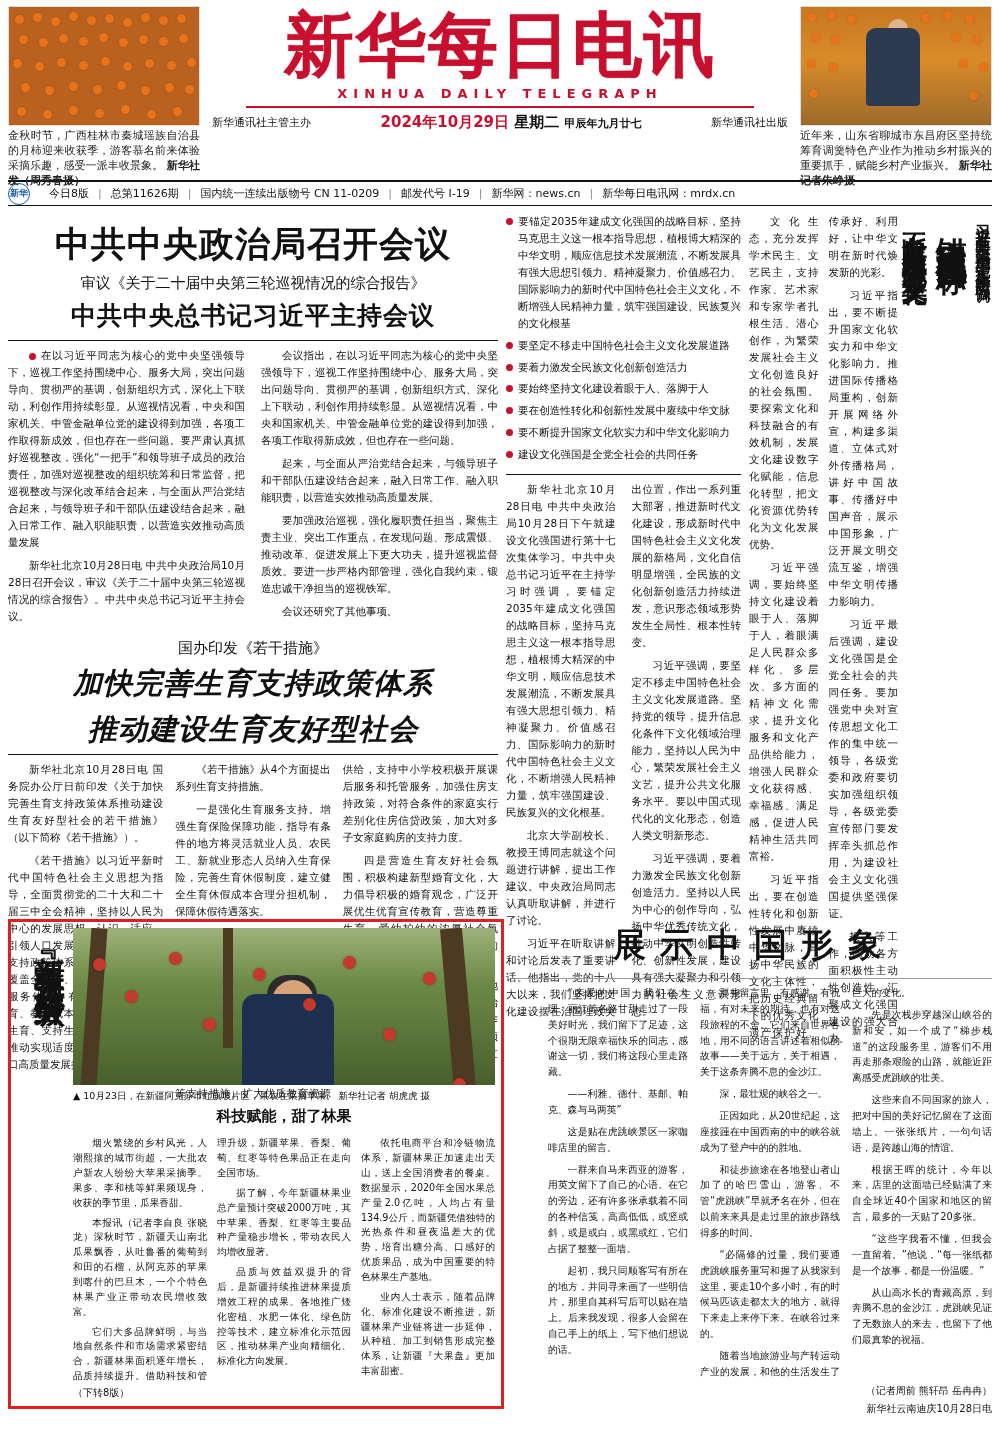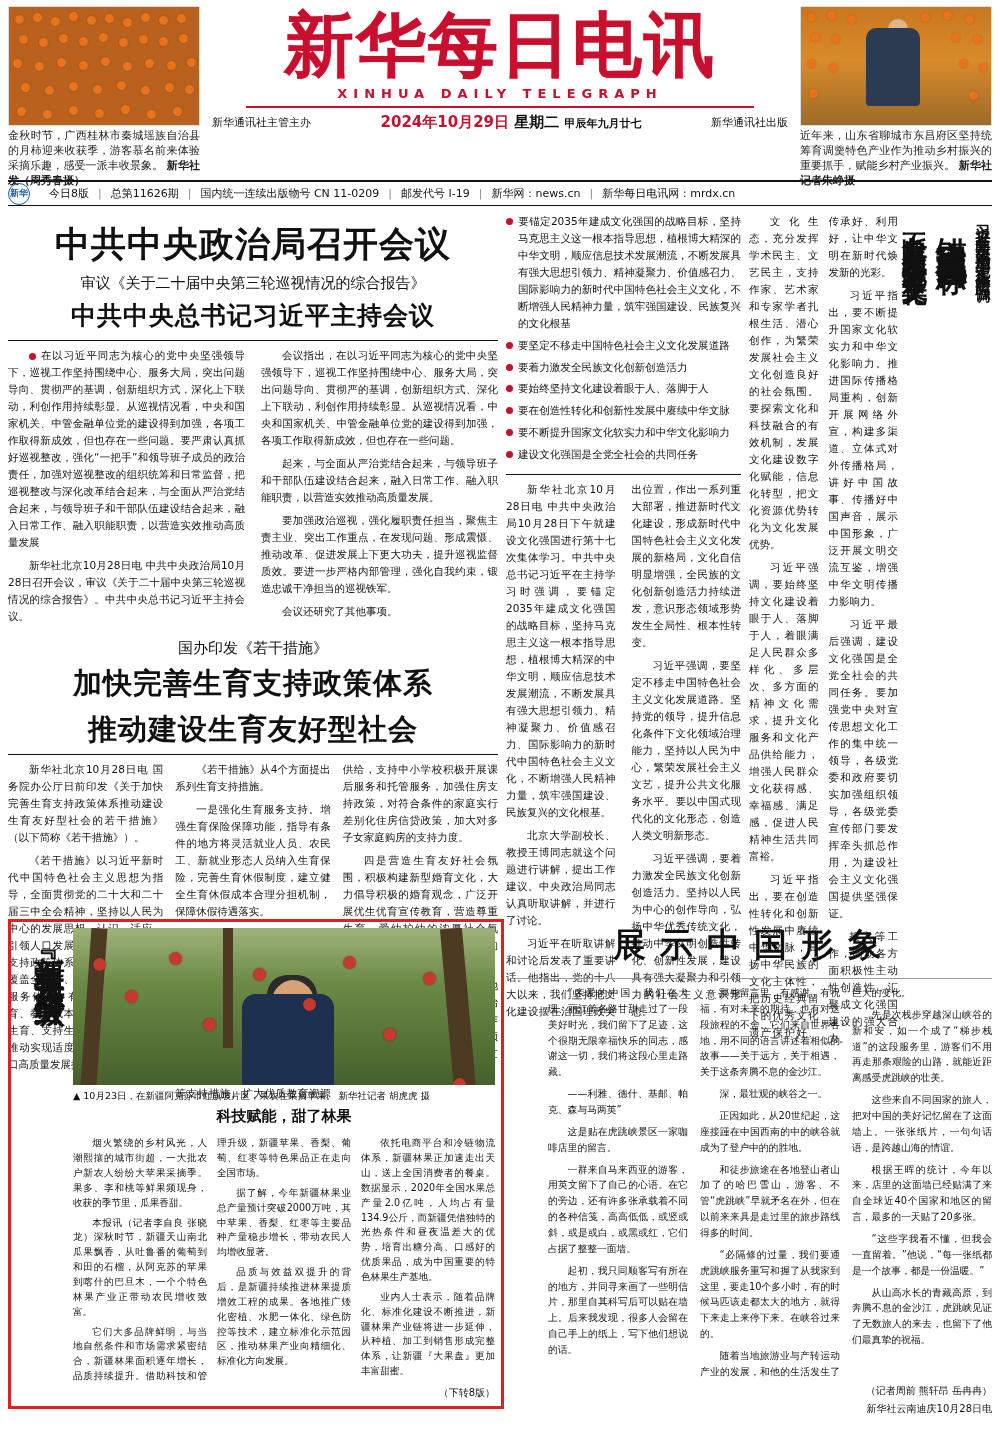--- a/index.html
+++ b/index.html
@@ -77,21 +77,21 @@
     font-size:35px; font-weight:bold; text-align:center; margin:8px 0 6px; letter-spacing:1px;
   }
   .sub-1 { font-size:15px; text-align:center; margin:2px 0; }
   h2.head-2 {
     font-family:"DejaVu Serif","Liberation Serif",serif;
     font-size:25px; font-weight:bold; text-align:center; margin:6px 0 8px; letter-spacing:1px;
   }
   .kicker { font-size:15px; text-align:center; margin:10px 0 2px; }
   h2.head-3 {
     font-family:"DejaVu Serif","Liberation Serif",serif;
-    font-size:29px; font-weight:bold; text-align:center; margin:6px 0 2px; letter-spacing:1px;
+    font-size:29px; font-weight:bold; text-align:center; margin:6px 0 2px; letter-spacing:1px;font-style:italic;
   }
 
   .cols2 { column-count:2; column-gap:16px; column-rule:0; }
   .cols3 { column-count:3; column-gap:12px; }
   p.body {
     font-size:10.5px; line-height:1.62; text-align:justify; margin:0 0 6px;
     text-indent:2em; color:#111;
   }
   .bullet { display:inline-block; width:7px; height:7px; border-radius:50%; background:#c8102e; margin-right:4px; vertical-align:middle; }
 
@@ -128,21 +128,21 @@
   .orchard .sky { position:absolute; inset:0; background:linear-gradient(180deg,#9fb27a 0%,#6c8a46 35%,#47602c 100%); }
   .orchard .trunk { position:absolute; background:#4c3a22; }
   .orchard .apple { position:absolute; width:13px; height:13px; border-radius:50%; background:#c6392f; box-shadow:0 0 2px #0006; }
   .orchard .man-body { position:absolute; left:40%; top:42%; width:92px; height:150px; background:#1e3050; border-radius:14px 14px 4px 4px; }
   .orchard .man-head { position:absolute; left:47%; top:33%; width:44px; height:50px; border-radius:50% 50% 45% 45%; background:#d6a276; }
   .orchard .cap-hat { position:absolute; left:46%; top:30%; width:50px; height:20px; border-radius:20px 20px 0 0; background:#2b2b2b; }
   .bl-caption { font-size:9.5px; line-height:1.45; margin-top:4px; text-align:justify; }
   .bl-cols { column-count:3; column-gap:10px; margin-top:6px; }
   .bl-cols p { font-size:9.6px; line-height:1.55; text-align:justify; text-indent:2em; margin:0 0 5px; }
   .bl-subhead { font-family:"DejaVu Serif","Liberation Serif",serif; font-weight:bold; font-size:15px; text-align:center; margin:4px 0; }
-  .bl-turn { text-align:right; font-size:10px; margin-top:2px; }
+  .bl-turn { font-size:10px; margin-top:2px; }
 
   .br { flex:1; padding-left:4px; }
   .br-title {
     font-family:"DejaVu Serif","Liberation Serif",serif;
     font-size:33px; font-weight:bold; text-align:center; letter-spacing:14px; margin:4px 0 10px;
   }
   .br-cols { column-count:3; column-gap:12px;margin-left:32px; }
   .br-cols p { font-size:9.8px; line-height:1.62; text-align:justify; text-indent:2em; margin:0 0 6px; }
   .br-sign { text-align:right; font-size:10px; margin-top:4px; }
 </style>

